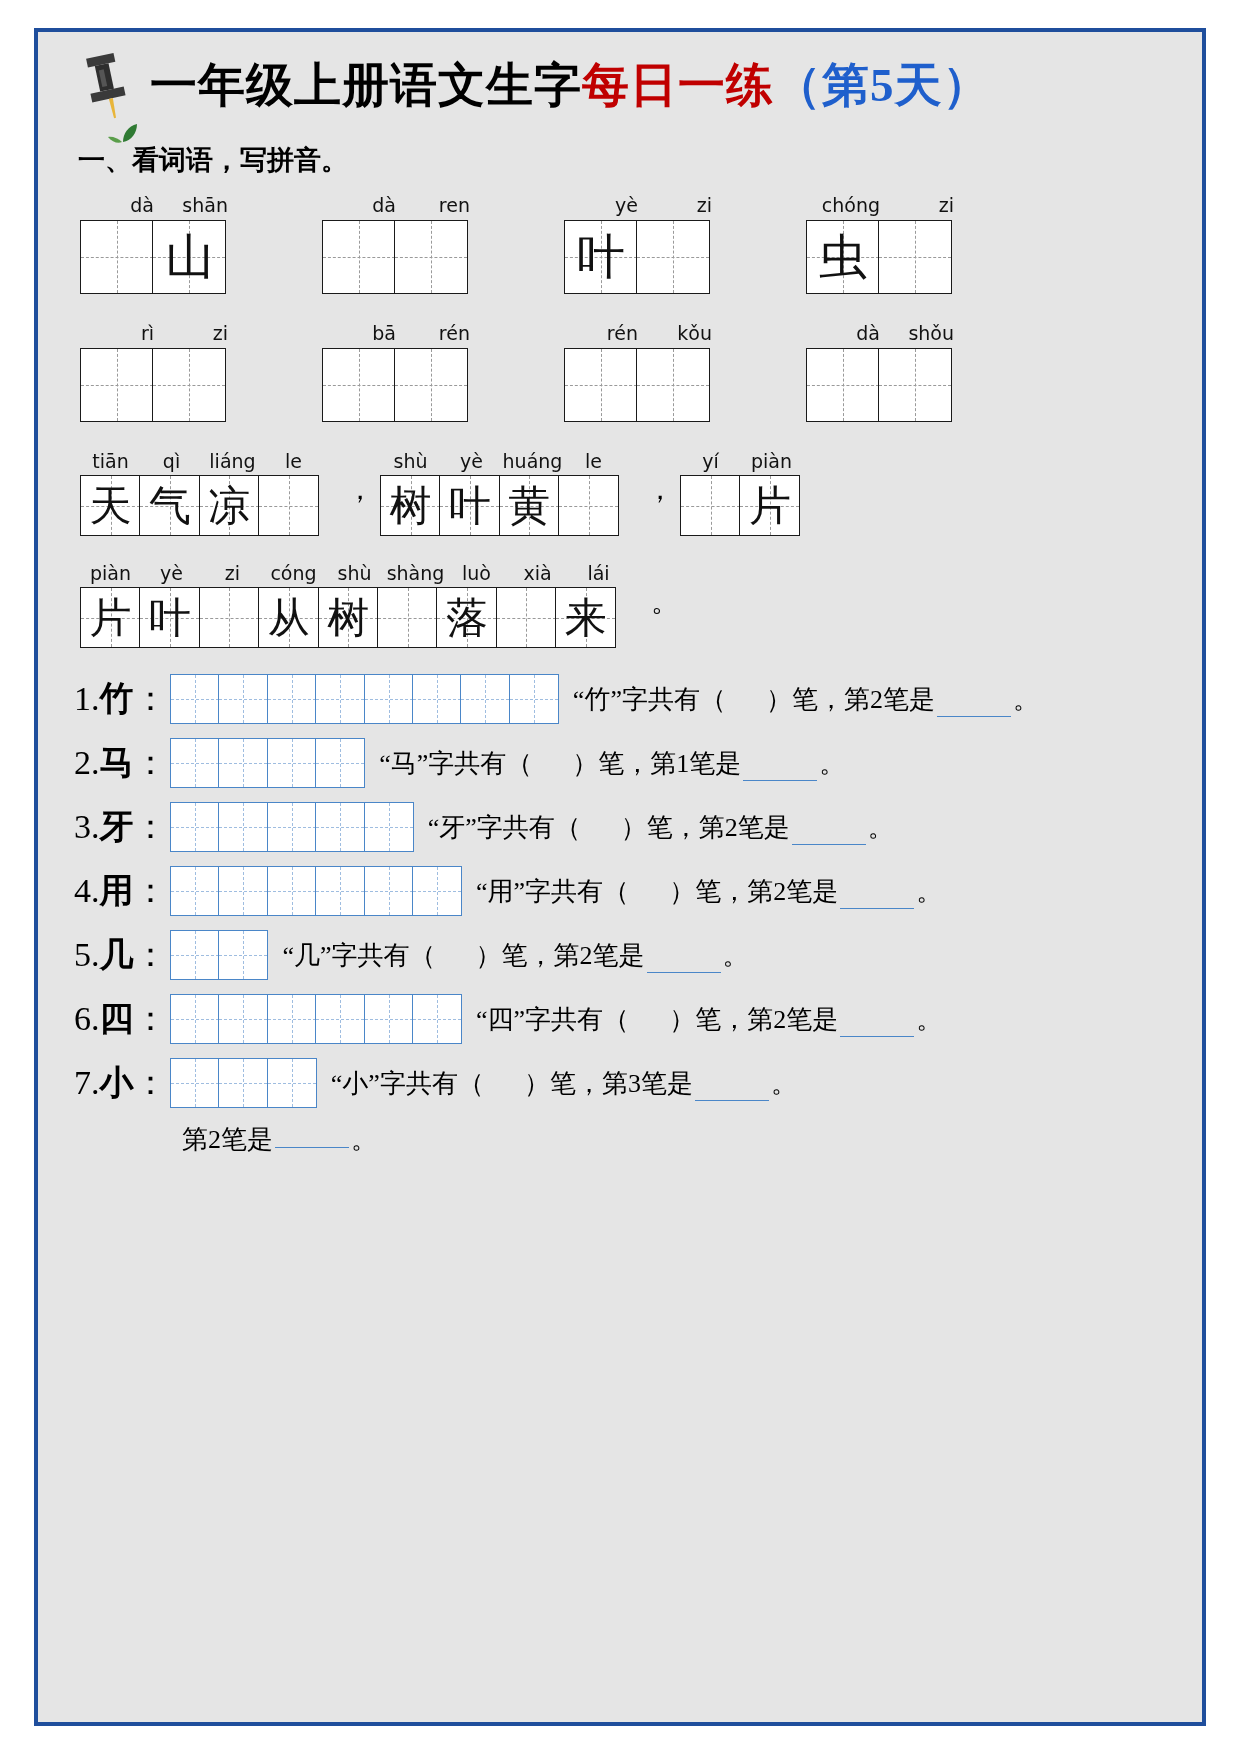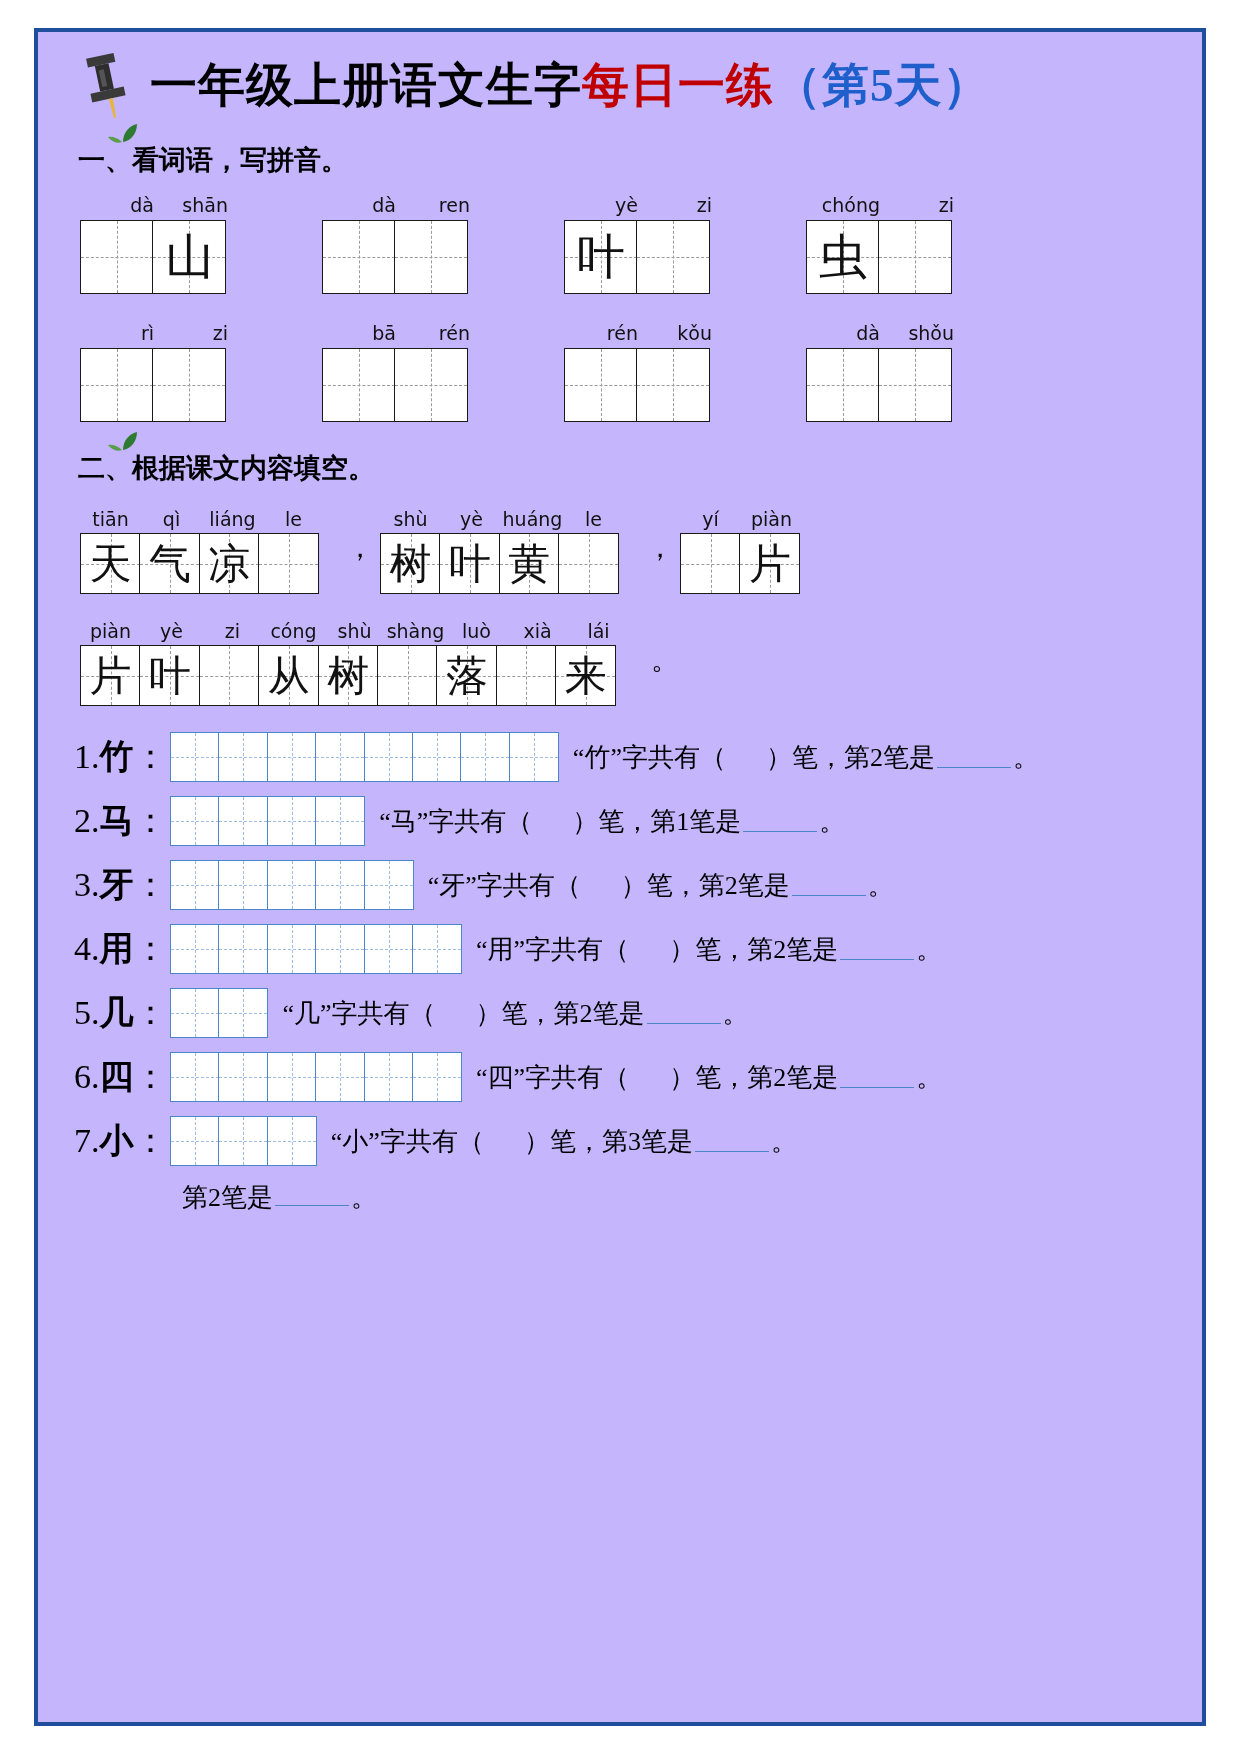--- a/index.html
+++ b/index.html
@@ -15,21 +15,21 @@
     overflow: hidden;
   }
   .page-frame {
     position: absolute;
     left: 34px;
     top: 28px;
     width: 1172px;
     height: 1698px;
     border: 4px solid #1f4e9c;
     box-sizing: border-box;
-    background: #c4b5fd;
+    background: #e5e5e5;
   }
   .inner {
     position: absolute;
     left: 0; top: 0; right: 0; bottom: 0;
     padding: 10px 26px 0 26px;
     box-sizing: border-box;
   }
 
   
   .title-row {
@@ -203,21 +203,21 @@
     top: 50%; left: 0; right: 0;
     border-top: 1.2px dashed #9fbde0;
   }
   .s3-text {
     font-family: "Liberation Serif", "DejaVu Serif", serif;
     font-size: 26px;
     color: #000;
     margin-left: 14px;
     white-space: nowrap;
     display: flex;
-    align-items: center;
+    align-items: flex-end;
   }
   .blank-line {
     display: inline-block;
     border-bottom: 1.5px solid #4a86c8;
     width: 74px;
     height: 20px;
     margin: 0 2px;
   }
   .s3-tail {
     font-family: "Liberation Serif", "DejaVu Serif", serif;
@@ -373,29 +373,20 @@
                 <span class="ch"></span>
               </div>
               <div class="tian-box">
                 <span class="ch"></span>
               </div>
             </div>
           </div>
         </div>
       </div>
 
-    <div class="sec-head" style="margin-top:22px;">
-      <span class="leaf">
-        <svg viewBox="0 0 34 22" width="34" height="22" aria-hidden="true">
-          <path d="M17 20 C17 12, 22 4, 31 2 C31 11, 25 19, 17 20 Z" fill="#2f7a33"></path>
-          <path d="M16 20 C12 16, 6 14, 2 15 C6 20, 12 22, 16 20 Z" fill="#5a9e4a"></path>
-        </svg>
-      </span>
-      <span>二、根据课文内容填空。</span>
-    </div>
     <div class="s2-wrap" id="s2wrap">
         <div class="s2-line">
           <div class="s2-chunk">
             <div class="s2-pinyin">
               <span>tiān</span>
               <span>qì</span>
               <span>liáng</span>
               <span>le</span>
             </div>
             <div class="s2-boxes">

